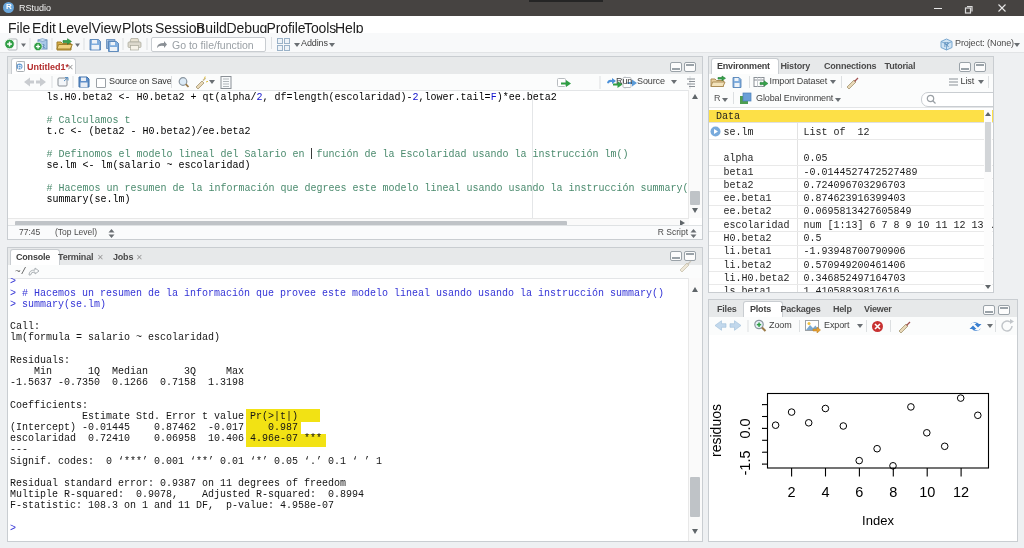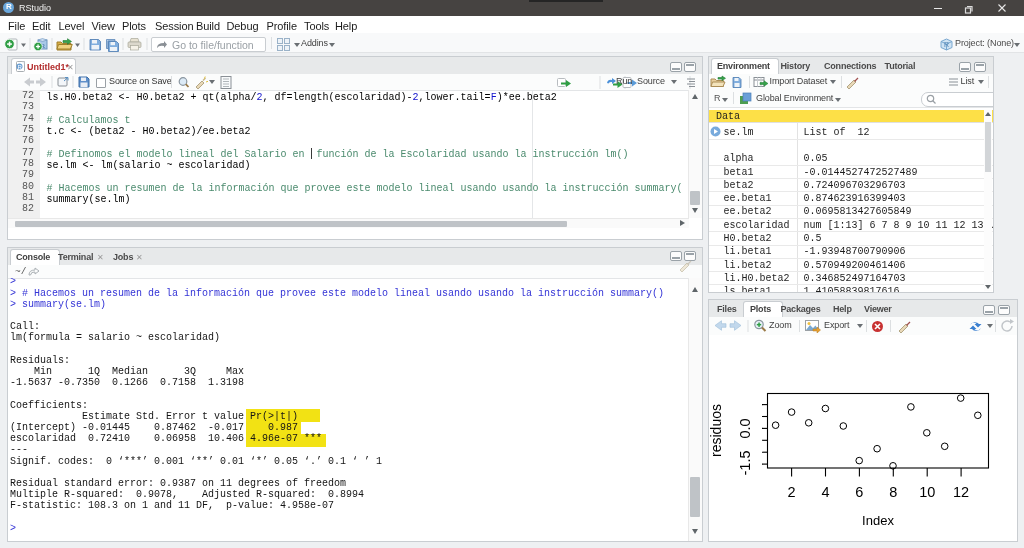--- a/index.html
+++ b/index.html
@@ -8,21 +8,21 @@
 .abs{position:absolute;}
 .mono{font-family:"Liberation Mono",monospace;}
 pre{margin:0;font-family:"Liberation Mono",monospace;}
 
 #titlebar{left:0;top:0;width:1024px;height:16px;background:#464341;}
 #titlebar .tstrip{left:529px;top:0;width:74px;height:2px;background:#252525;position:absolute;}
 #rslogo{position:absolute;left:3px;top:2px;width:11px;height:11px;border-radius:50%;background:#6aa7dc;}
 #rslogo span{position:absolute;left:3px;top:0px;font-size:8px;color:#fff;font-weight:bold;}
 #ttext{position:absolute;left:19px;top:2.5px;font-size:9px;color:#f2f2f2;}
 .capbtn{position:absolute;top:4px;color:#e8e8e8;font-size:9px;}
-#menubar{left:0;top:16px;width:1024px;height:17px;background:#ffffff;font-size:11px;letter-spacing:-0.1px;color:#1c1c1c;}
+#menubar{left:0;top:16px;width:1024px;height:17px;background:#ffffff;font-size:14px;letter-spacing:-0.1px;color:#1c1c1c;}
 #menubar span{position:absolute;top:4px;}
 #toolbar{left:0;top:33px;width:1024px;height:19px;background:#f8f9fa;border-bottom:1px solid #e2e4e6;}
 
 .pane{position:absolute;background:#fff;border:1px solid #c9cdd1;box-sizing:border-box;overflow:hidden;}
 .tabstrip{position:absolute;left:0;top:0;right:0;height:17px;background:#e7e9ea;border-bottom:1px solid #c9cdd1;}
 .tab{position:absolute;top:1px;height:16px;background:#fff;border:1px solid #c9cdd1;border-bottom:none;border-radius:3px 3px 0 0;}
 .tablbl{font-size:9px;font-weight:bold;letter-spacing:-0.2px;color:#404040;position:absolute;white-space:nowrap;}
 .tabx{color:#9a9a9a;font-size:8px;position:absolute;}
 .pbtn{position:absolute;width:10px;height:8px;border:1px solid #9aa2a8;border-radius:2px;background:#fcfcfc;}
 .pbtn.min:after{content:"";position:absolute;left:1px;right:1px;bottom:1px;height:2px;background:#9aa2a8;}
@@ -223,46 +223,56 @@
       <line x1="68" y1="0" x2="68" y2="13" stroke="#dcdfe1"></line>
       <rect x="66" y="1.5" width="8" height="10" rx="1" fill="#fff" stroke="#b8bcc0"></rect>
       <path d="M70.5 6 l4.5 0 0 -2.5 5 3.5 -5 3.5 0 -2.5 -4.5 0 z" fill="#5a9bd8"></path>
       <line x1="133" y1="0" x2="133" y2="13" stroke="#dcdfe1"></line>
       <path d="M130 3 l8 0 M132 5.5 l6 0 M130 8 l8 0 M132 10.5 l6 0" stroke="#8a9096" stroke-width="1.2"></path>
     </svg>
     <div class="uitxt" style="left:563px;top:1.5px;padding-left:45px;">Run</div>
     <div class="uitxt" style="left:629px;top:1.5px;">Source</div>
     <div class="dd" style="left:663px;top:6px;"></div>
   </div>
-  <div id="gutter">72<br>73<br>74<br>75<br>76<br>77<br>78<br>79<br>80<br>81<br>82</div>
   <div id="marginline"></div>
   <div class="abs" style="left:302.5px;top:91px;width:1px;height:11px;background:#3a3a3a;z-index:2;"></div>
   <div id="code">
 <pre>ls.H0.beta2 &lt;- H0.beta2 + qt(alpha/<span class="num">2</span>, df=length(escolaridad)-<span class="num">2</span>,lower.tail=<span class="num">F</span>)*ee.beta2
 
 <span class="cmt"># Calculamos t</span>
 t.c &lt;- (beta2 - H0.beta2)/ee.beta2
 
 <span class="cmt"># Definomos el modelo lineal del Salario en  función de la Escolaridad usando la instrucción lm()</span>
 se.lm &lt;- lm(salario ~ escolaridad)
 
-<span class="cmt"># Hacemos un resumen de la información que provee este modelo lineal usando usando la instrucción summary(</span>
+<span class="cmt"># Hacemos un resumen de la información que degrees este modelo lineal usando usando la instrucción summary(</span>
 summary(se.lm)
 </pre>
   </div>
 
   <div class="vsb" style="right:0;top:33px;height:128px;">
     <div class="arr up" style="left:3px;top:4px;"></div>
     <div class="sbthumb" style="top:101px;height:14px;"></div>
     <div class="arr down" style="left:3px;top:118px;"></div>
   </div>
 
   <div class="abs" style="left:0;right:13px;top:161px;height:9px;background:#fafafa;border-top:1px solid #e8e8e8;">
     <div style="position:absolute;left:7px;top:1.5px;height:6px;width:552px;background:#bfc3c7;border-radius:1px;"></div>
     <div class="arr right" style="right:4px;top:1px;"></div>
+  </div>
+  <div class="statusbar">
+    <span style="position:absolute;left:11px;top:1px;">77:45</span>
+    <span style="position:absolute;left:47px;top:1px;">(Top Level)</span>
+    <svg style="position:absolute;left:100px;top:2.5px;" width="7" height="9">
+        <path d="M3.5 0 l3 3.5 -6 0 z M3.5 9 l3 -3.5 -6 0 z" fill="#6a6f73"></path>
+      </svg>
+    <span style="position:absolute;right:14px;top:1px;">R Script</span>
+    <svg style="position:absolute;right:5px;top:2.5px;" width="7" height="9">
+        <path d="M3.5 0 l3 3.5 -6 0 z M3.5 9 l3 -3.5 -6 0 z" fill="#6a6f73"></path>
+      </svg>
   </div>
 </div>
 
 <div id="console" class="pane">
   <div class="tabstrip"></div>
   <div class="tab" style="left:2px;width:48px;">
     <span class="tablbl" style="left:5px;top:2px;">Console</span>
   </div>
   <span class="tablbl" style="left:50px;top:4px;position:absolute;color:#4a4a4a;">Terminal</span>
   <span class="tabx" style="left:89px;top:5px;position:absolute;">✕</span>

